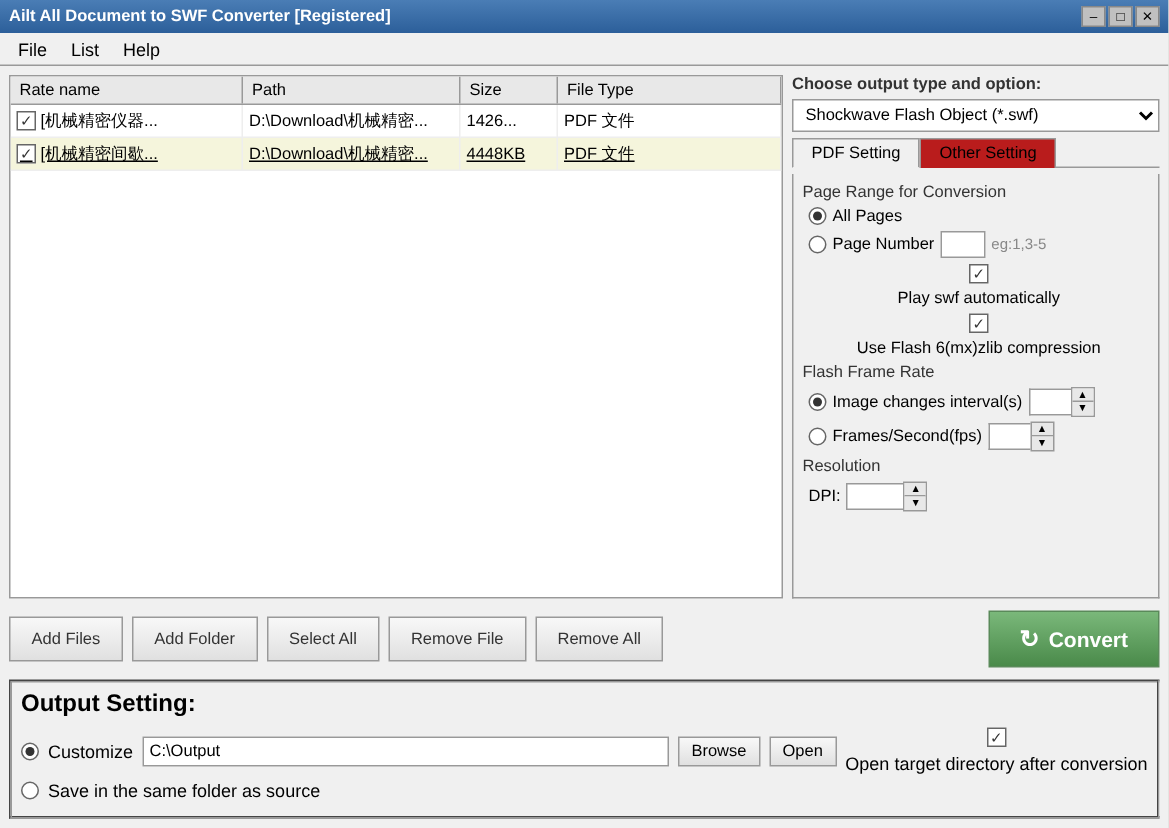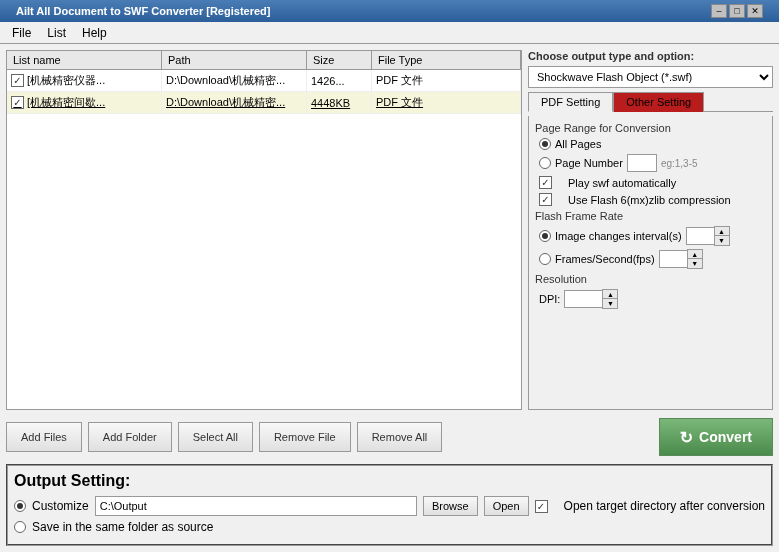--- a/index.html
+++ b/index.html
@@ -13,21 +13,21 @@
     }
 
     
     .title-bar {
       background: linear-gradient(to bottom, #4a7db5, #2c5f9a);
       color: white;
       height: 22px;
       display: flex;
       align-items: center;
       justify-content: space-between;
-      padding: 0 16px;
+      padding: 0 6px;
       user-select: none;
     }
     .title-bar-text {
       font-size: 11px;
       font-weight: bold;
     }
     .title-bar-controls {
       display: flex;
       gap: 2px;
     }
@@ -232,23 +232,24 @@
       font-size: 11px;
       padding: 0 2px;
     }
     .eg-text {
       color: #888;
       font-size: 10px;
     }
     .checkbox-row {
       display: flex;
       align-items: center;
-      gap: 16px;
+      gap: 4px;
       margin-bottom: 4px;
       margin-left: 4px;
+      flex-direction: column;
     }
     .check-box {
       width: 13px;
       height: 13px;
       border: 1px solid #666;
       background: white;
       display: inline-flex;
       align-items: center;
       justify-content: center;
       flex-shrink: 0;
@@ -388,21 +389,21 @@
   <div class="menu-item">List</div>
   <div class="menu-item">Help</div>
 </div>
 
 <div class="main-window">
 
   <div class="top-section">
 
     <div class="file-list-panel">
       <div class="file-table-header">
-        <div class="col-header">List name</div>
+        <div class="col-header">Rate name</div>
         <div class="col-header">Path</div>
         <div class="col-header">Size</div>
         <div class="col-header">File Type</div>
       </div>
       <div class="file-table-body">
         <div class="file-row">
           <div class="cell">
             <div class="checkbox-icon checked"></div>
             <span>[机械精密仪器...</span>
           </div>

